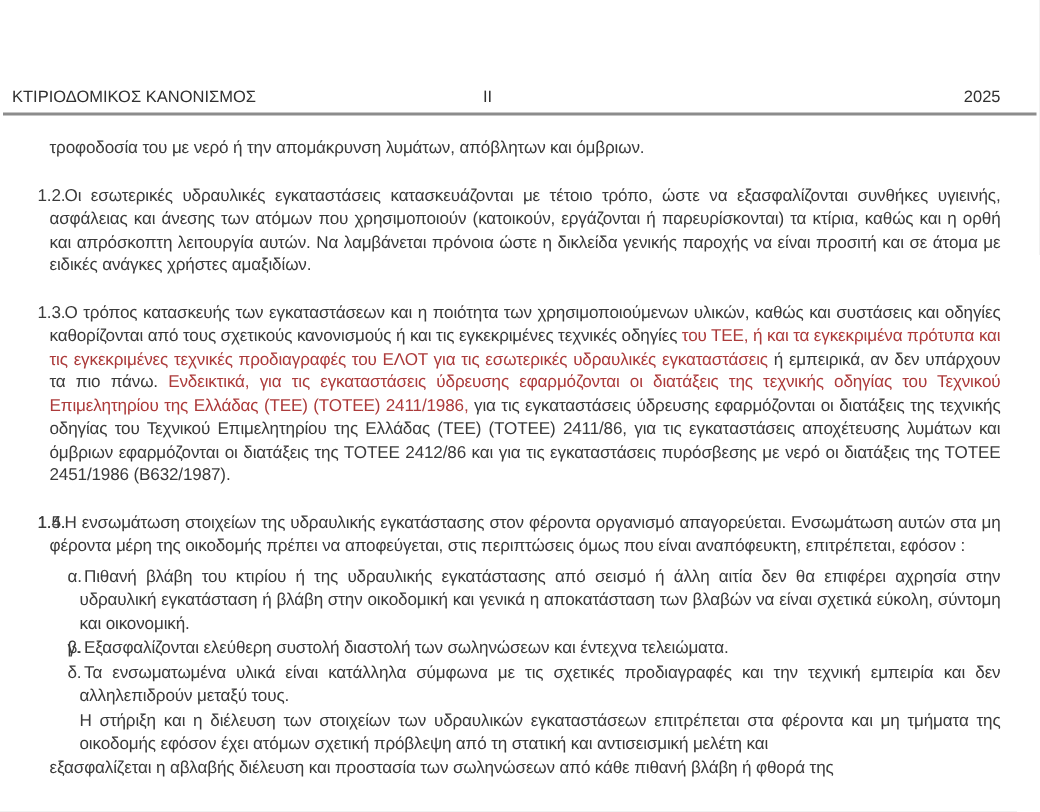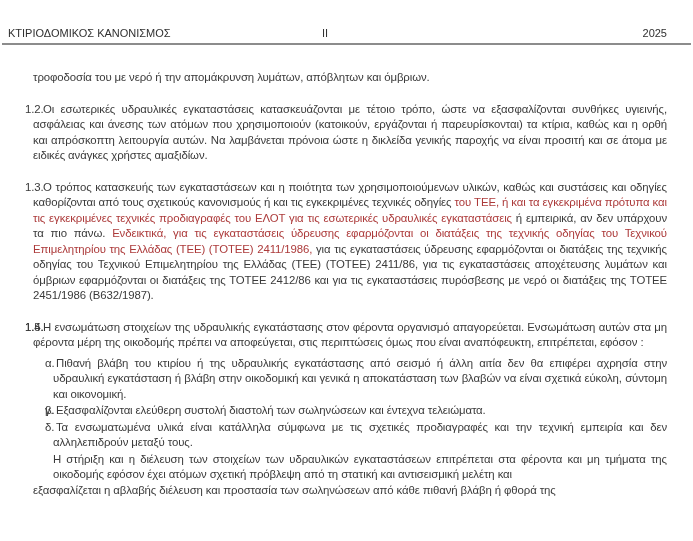--- a/index.html
+++ b/index.html
@@ -8,37 +8,37 @@
     width:693px;height:541px;
     background:#ffffff;
     overflow:hidden;
     font-family:"Liberation Sans",sans-serif;
     color:#3a3a3a;
     box-sizing:border-box;
   }
   .hdr{
     display:flex;justify-content:space-between;align-items:flex-end;
     padding:27px 26px 0 8px;
-    font-size:11px;line-height:13px;color:#303030;
+    font-size:11px;line-height:13px;color:#303030;margin-top:32px;
   }
   .hdr .c{position:absolute;left:0;right:43px;text-align:center;}
   .hdr-wrap{position:relative;}
   .rule{
     border:0;border-top:2px solid #8c8c8c;
     margin:3px 2px 0 2px;
   }
   .doc{
     padding:8px 26px 0 0;
     font-size:11.4px;line-height:15.5px;
     letter-spacing:-0.1px;
     text-align:justify;
   }
   .para{position:relative;}
   .para .label{position:absolute;left:-8px;top:0;text-indent:0;}
-  .cont   {margin:17px 0 6px 33px;}
+  .cont   {margin:7px 0 6px 33px;}
   .num    {margin:16px 0 7px 33px;text-indent:10px;}
   .num-last{margin-bottom:5px;}
   .let    {margin:0 0 1px 53px;text-indent:3px;}
   .plain2 {margin:0 0 0 53px;}
   .clip   {margin:0 0 0 33px;}
   .seg-red{color:var(--red,#ac3a3a);}
   .seg-black{color:#3a3a3a;}
 </style>
 </head>
 <body>

